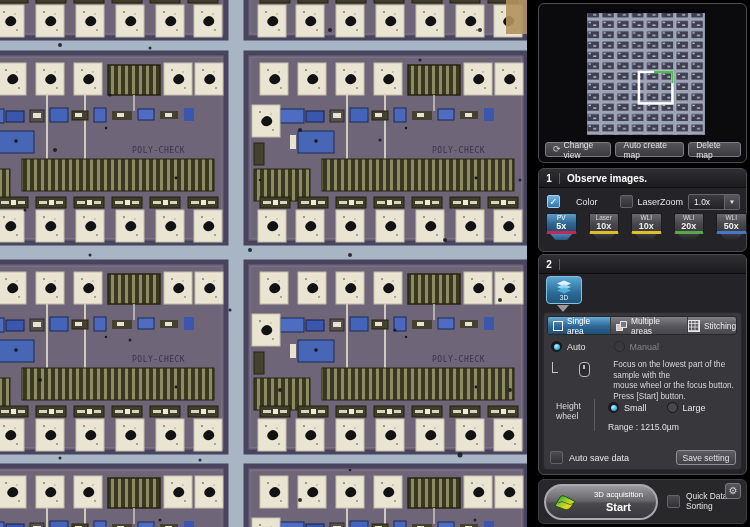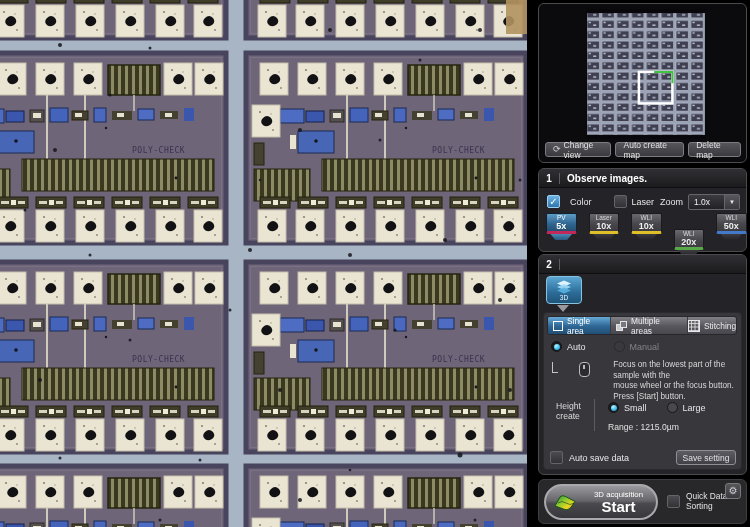--- a/index.html
+++ b/index.html
@@ -106,21 +106,21 @@
   #saveBtn{margin-left:auto;width:60px;height:15px;background:linear-gradient(#5c5c62,#404046);
         border:1px solid #8e8e94;}
 
   
   #botBar{left:538px;top:479px;width:209px;height:45px;background:#28282b;border-color:#3e3e42;}
   #startBtn{position:absolute;left:5px;top:4px;width:114px;height:36px;border-radius:18px;
         background:linear-gradient(#9a9a9e,#68686c 45%,#4a4a4e 55%,#38383c);
         border:2px solid #aaaaae;box-sizing:border-box;display:flex;align-items:center;padding:0 6px;gap:9px;}
   #startTxt{flex:1;text-align:center;color:#fff;}
   #startTxt .s1{font-size:7.8px;line-height:9px;display:block;}
-  #startTxt .s2{font-size:15px;line-height:16px;font-weight:bold;display:block;}
+  #startTxt .s2{font-size:11px;line-height:16px;font-weight:bold;display:block;}
   #qdsRow{position:absolute;left:128px;top:11px;display:flex;align-items:center;gap:6px;}
   #qdsTxt{font-size:8.4px;line-height:10px;color:#e2e2e4;}
   #gearBtn{position:absolute;left:186px;top:3px;width:16px;height:16px;border-radius:3px;
         background:linear-gradient(#55555a,#3a3a3e);border:1px solid #77777d;box-sizing:border-box;
         display:flex;align-items:center;justify-content:center;color:#cfcfd4;font-size:10px;line-height:10px;}
 </style>
 </head>
 <body>
 
 <div id="app">
@@ -271,21 +271,21 @@
   </div>
 
   <div class="panel" id="obsPanel">
     <div class="hdr">
       <span class="num">1</span>
       <span class="sep"></span>
       <span>Observe images.</span>
     </div>
     <div id="obsRow">
       <span class="cb checked">✓</span>
-      <span class="lbl" style="margin-left:10px;">Color</span>
+      <span class="lbl" style="margin-left:16px;">Color</span>
       <span class="cb" style="margin-left:22px;">✓</span>
       <span class="lbl" style="margin-left:5px;">Laser</span>
       <span class="lbl" style="margin-left:auto;">Zoom</span>
       <div id="zoomDD">
         <span class="val">1.0x</span>
         <span class="arr">▼</span>
       </div>
     </div>
     <div id="lensRow">
       <div class="lens sel">
@@ -303,21 +303,21 @@
         <div class="flap"></div>
       </div>
       <div class="lens">
         <div class="face" style="border-bottom-color: rgb(224, 192, 40);">
             <span class="l1">WLI</span>
             <span class="l2">10x</span>
           </div>
         <div class="flap"></div>
       </div>
       <div class="lens">
-        <div class="face" style="border-bottom-color: rgb(88, 168, 72); margin-top: 16px;">
+        <div class="face" style="border-bottom-color: rgb(88, 168, 72);">
             <span class="l1">WLI</span>
             <span class="l2">20x</span>
           </div>
         <div class="flap"></div>
       </div>
       <div class="lens">
         <div class="face" style="border-bottom-color: rgb(68, 120, 200); align-items: center;">
             <span class="l1">WLI</span>
             <span class="l2">50x</span>
           </div>
@@ -382,21 +382,21 @@
         <div id="focusTxt">
           <div>Focus on the lowest part of the sample with the</div>
           <div>mouse wheel or the focus button.</div>
           <div>Press [Start] button.</div>
         </div>
       </div>
 
       <div id="hrBlock">
         <div id="hrLabel">
           <div>Height</div>
-          <div>create</div>
+          <div>wheel</div>
         </div>
       </div>
       <div id="hrDivider"></div>
       <div id="hrRadios">
         <span class="radio on"></span>
         <span class="lbl">Small</span>
         <span class="gap"></span>
         <span class="radio"></span>
         <span class="lbl">Large</span>
       </div>

